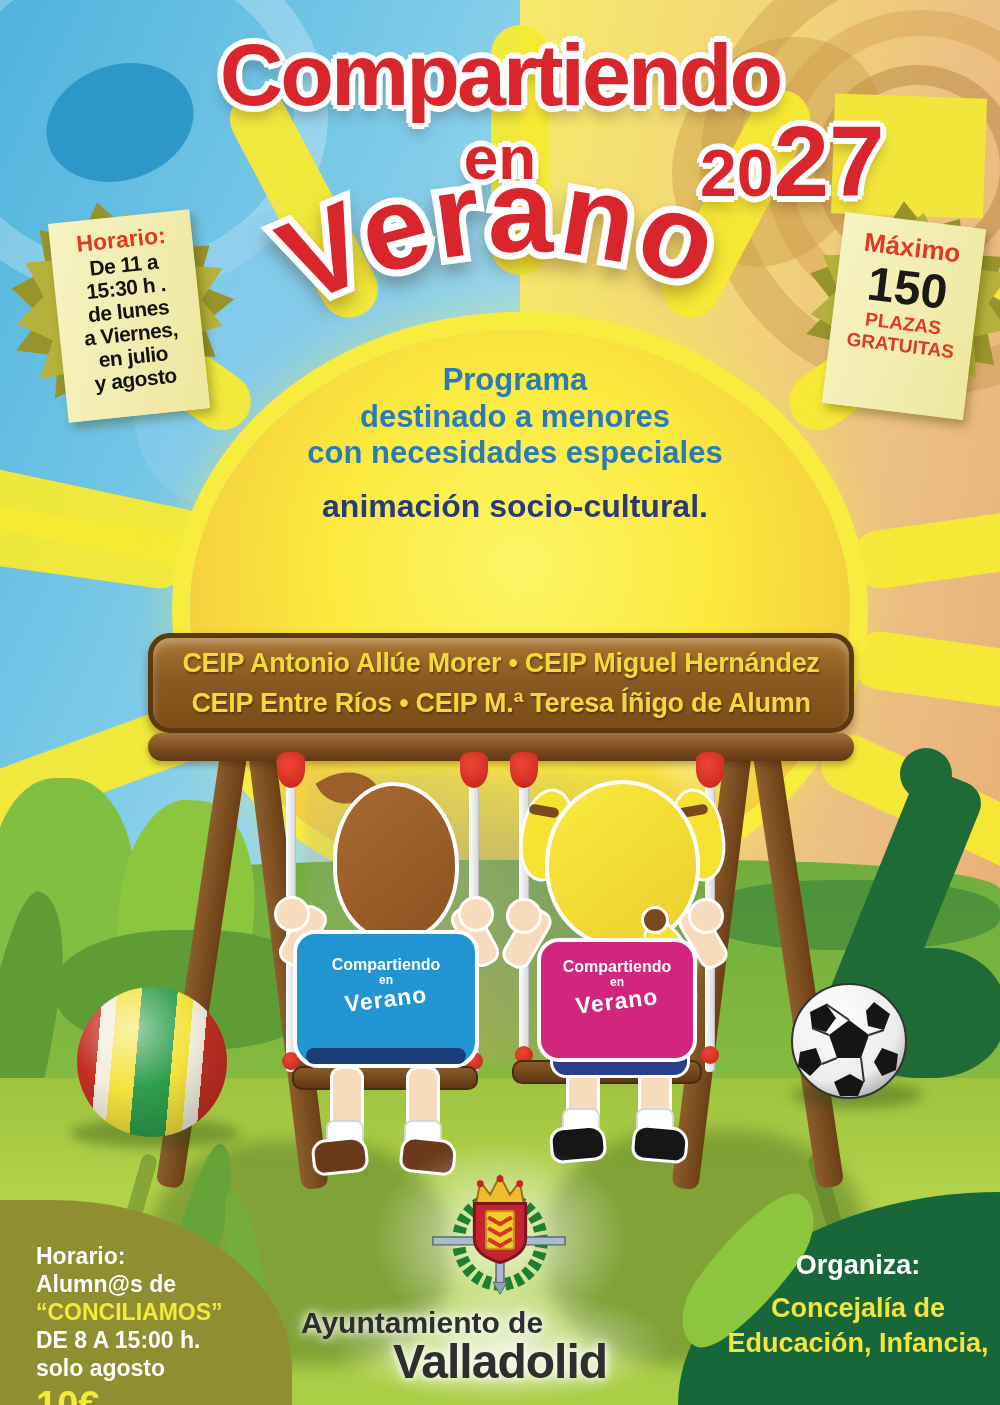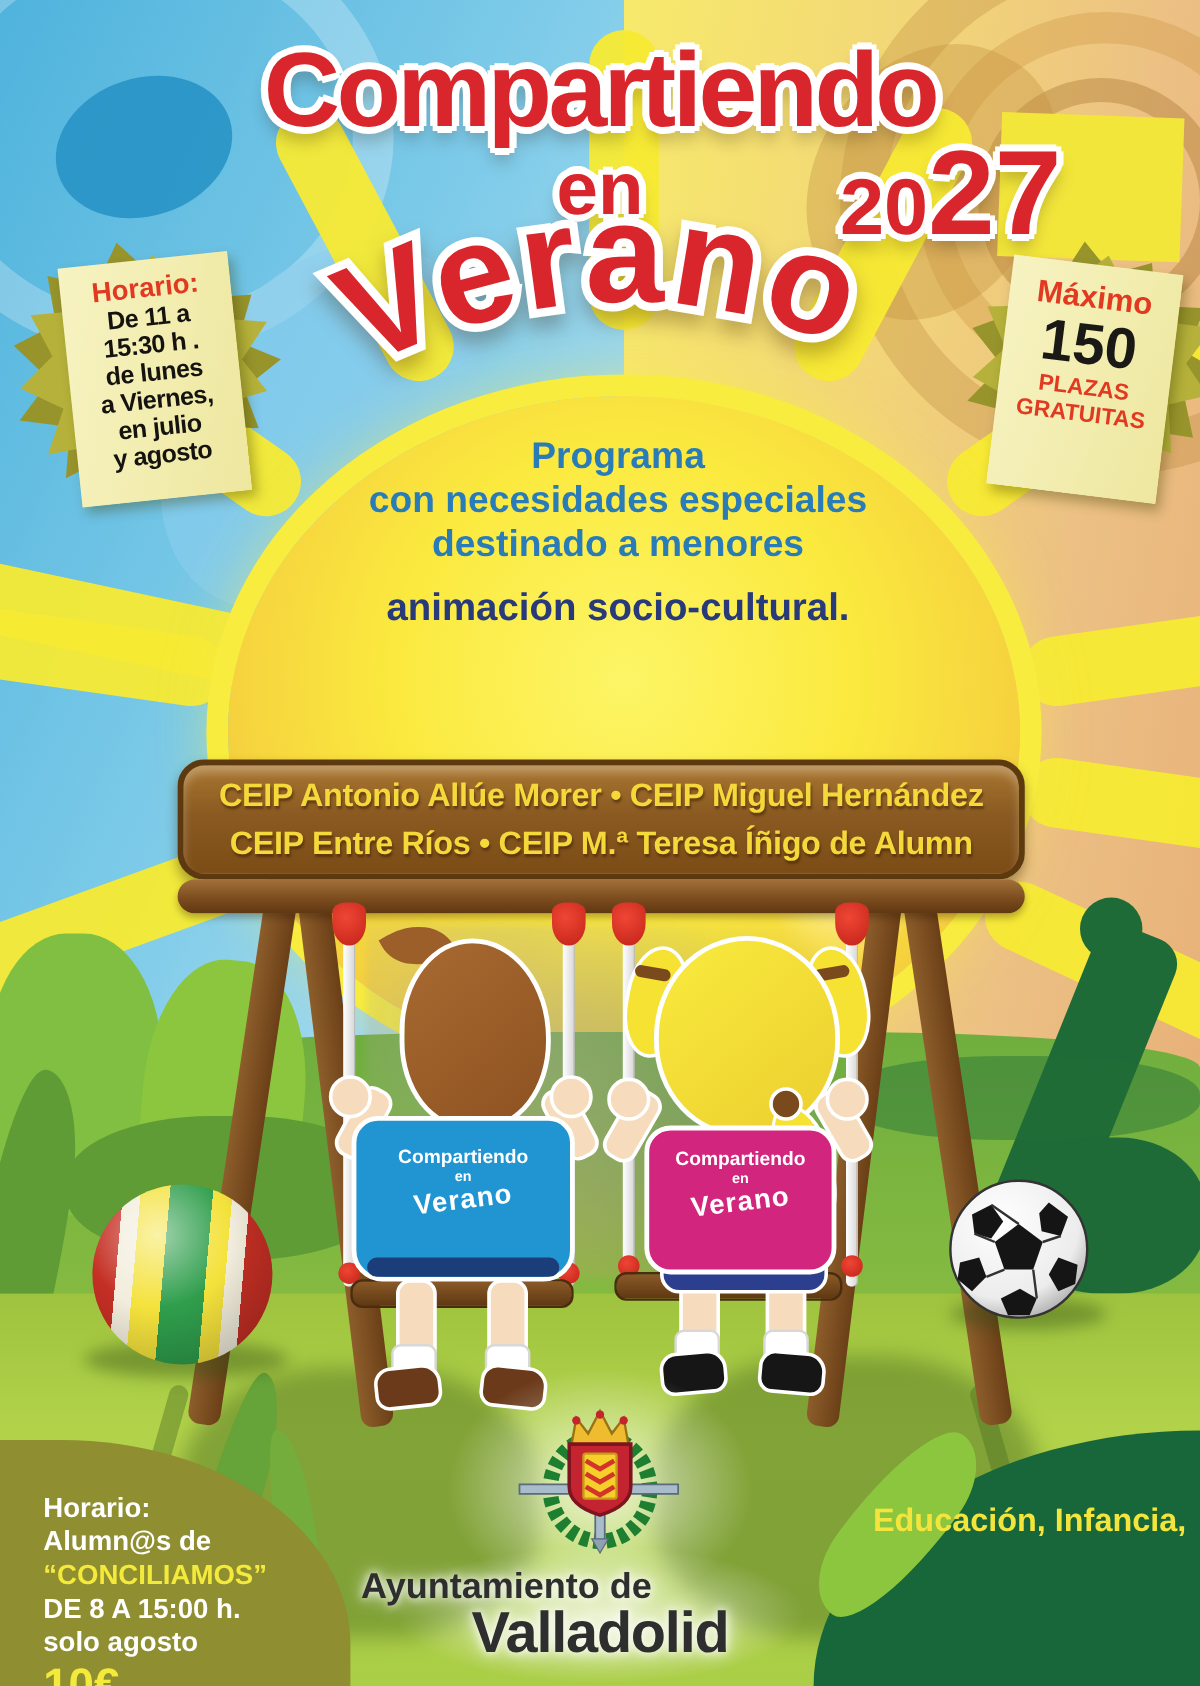--- a/index.html
+++ b/index.html
@@ -276,22 +276,22 @@
   <div class="abs cardR">
     <div class="h">Máximo</div>
     <div class="n">150</div>
     <div class="l">PLAZAS</div>
     <div class="l">GRATUITAS</div>
   </div>
 
   <div class="abs suntext">
     <div class="p1">
       <div>Programa</div>
+      <div>destinado a menores</div>
       <div>con necesidades especiales</div>
-      <div>destinado a menores</div>
     </div>
     <div class="p2">
       <div>animación socio-cultural.</div>
     </div>
   </div>
 
   <div class="abs banner">
     <div class="s">CEIP Antonio Allúe Morer • CEIP Miguel Hernández</div>
     <div class="s">CEIP Entre Ríos • CEIP M.ª Teresa Íñigo de Alumn</div>
   </div>
@@ -392,20 +392,22 @@
     <div class="w">solo agosto</div>
     <div class="priceline">
       <span class="big">10€</span>
       <span class="small">Día / niño</span>
     </div>
   </div>
 
   <div class="abs organiza"></div>
   <div class="abs orgblade"></div>
   <div class="abs orgtext">
+    <div class="h">Organiza:</div>
+    <div class="l">Concejalía de</div>
     <div class="l">Educación, Infancia,</div>
   </div>
 
   <div class="abs glow glowCrest"></div>
   <div class="abs glow glowFooter"></div>
   <svg class="abs crest-svg" viewBox="0 0 140 150">
     <ellipse cx="70" cy="80" rx="42" ry="44" fill="none" stroke="#1e7f31" stroke-width="13" stroke-dasharray="7 4"></ellipse>
     <polygon points="2,76 136,76 136,84 2,84" fill="#a9bccb" stroke="#5b6b77" stroke-width="1.5"></polygon>
     <rect x="66" y="22" width="8" height="104" fill="#a9bccb" stroke="#5b6b77" stroke-width="1.5"></rect>
     <polygon points="70,134 63,122 77,122" fill="#8fa2b1" stroke="#5b6b77" stroke-width="1"></polygon>

